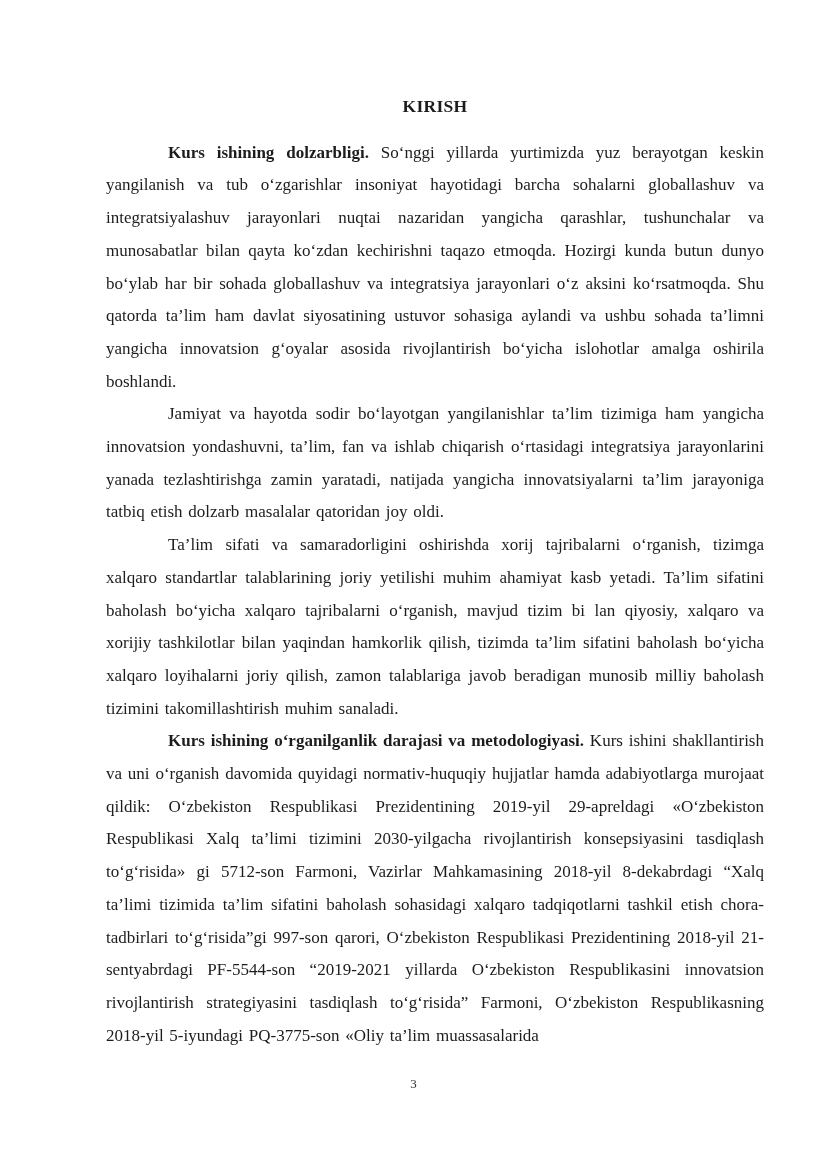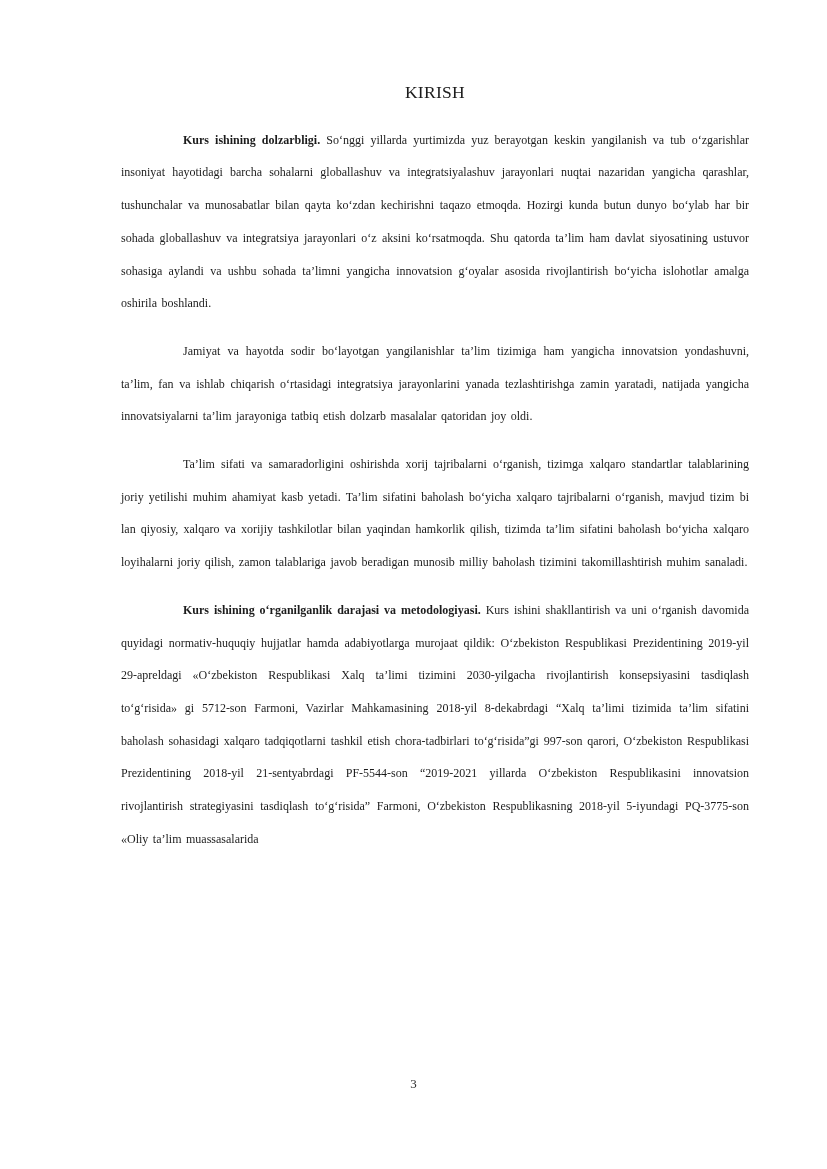--- a/index.html
+++ b/index.html
@@ -22,28 +22,28 @@
   }
   .content {
     position: absolute;
     left: 106px;
     top: 76px;
     width: 658px;
   }
   .doc-title {
     font-size: 17.5px;
     line-height: 32.7px;
-    font-weight: normal;
+    font-weight: bold;
     text-align: center;
-    margin: 0;
+    margin: 14px;
     letter-spacing: 0.3px;
   }
   .para {
-    margin: 15px;
-    font-size: 12px;
+    margin: 0;
+    font-size: 17px;
     line-height: 32.7px;
     text-align: justify;
     text-indent: 62px;
     word-spacing: 1.5px;
   }
   .para .lead {
     font-weight: bold;
   }
   .page-number {
     position: absolute;

